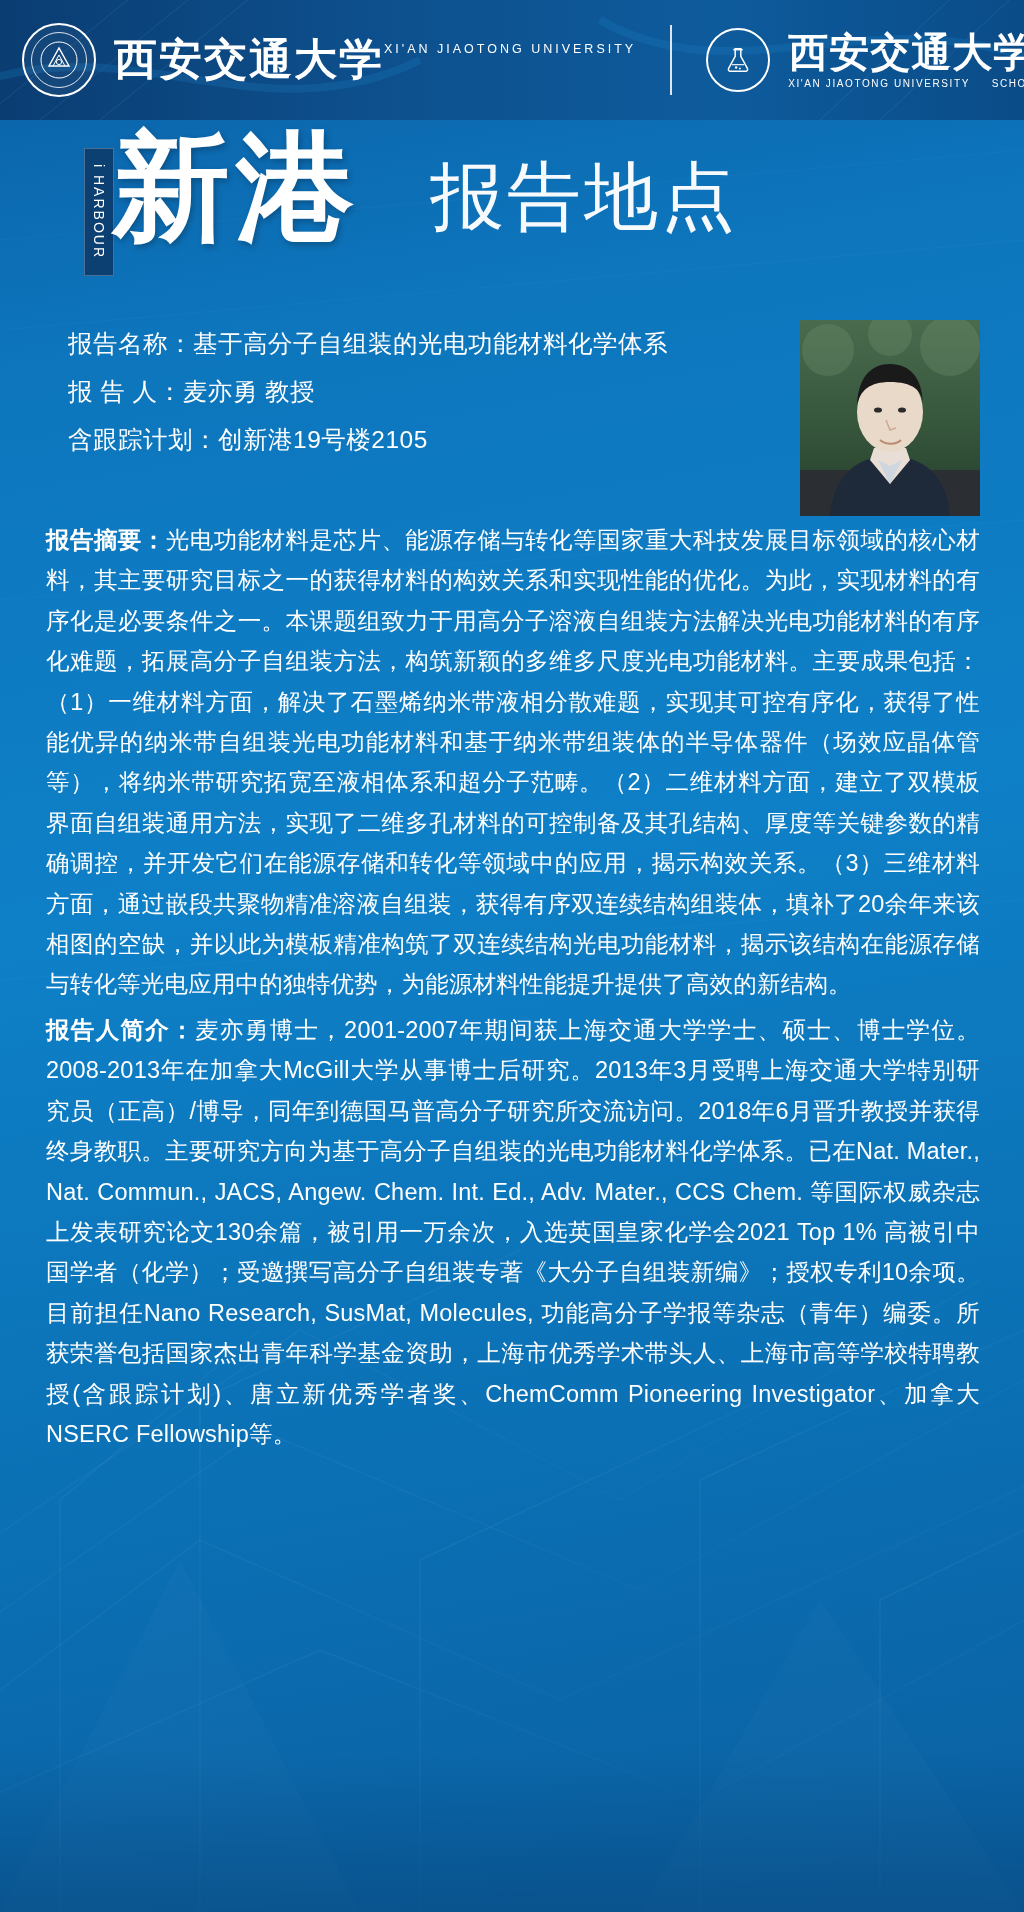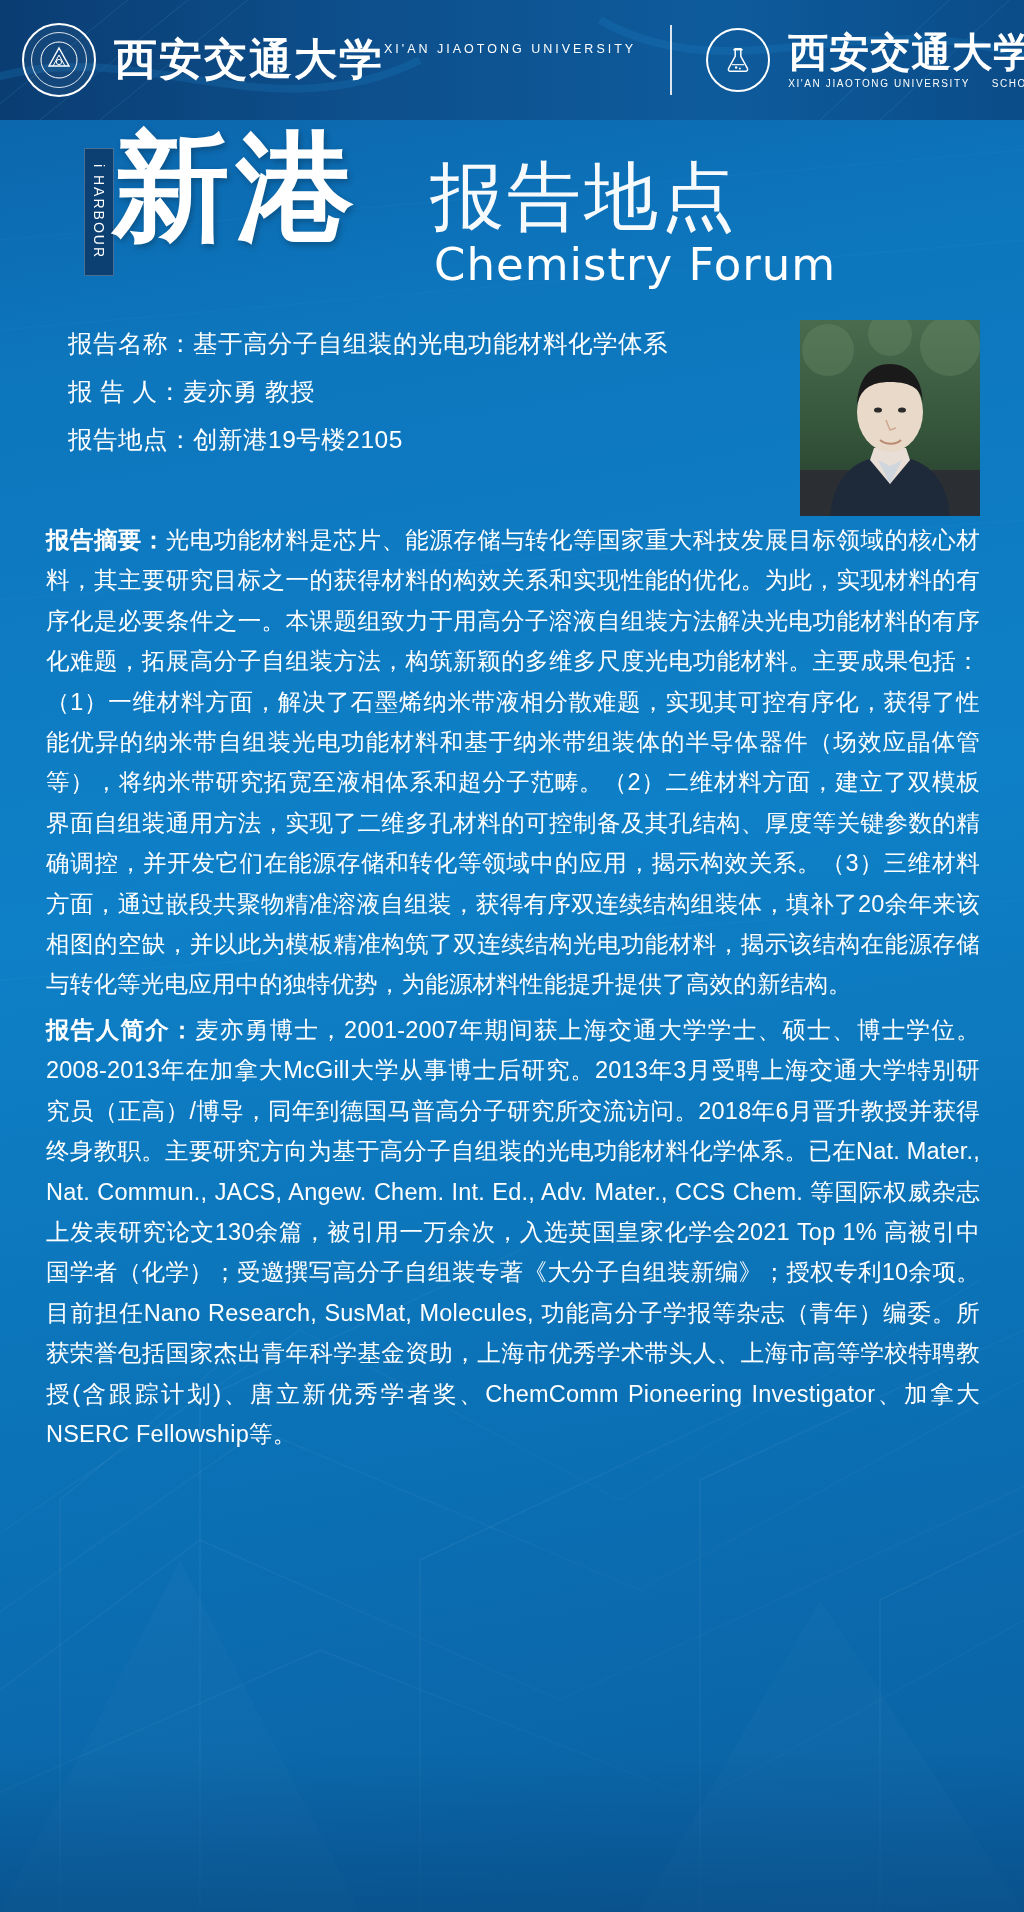--- a/index.html
+++ b/index.html
@@ -312,21 +312,20 @@
         &nbsp;&nbsp;&nbsp;
         <span>SCHOOL OF CHEMISTRY</span>
       </div>
     </div>
   </div>
 
   <div class="title-wrap">
     <div class="iharbour">i HARBOUR</div>
     <div class="big-title">新港</div>
     <div class="sub-title-cn">报告地点</div>
-    <div class="sub-title-en">Chemistry Forum</div>
   </div>
 
   <div class="content">
 
     <div class="info-rows">
 
       <div class="portrait">
         <svg viewBox="0 0 180 196" xmlns="http://www.w3.org/2000/svg">
           <defs>
             <linearGradient id="bgp" x1="0" y1="0" x2="0" y2="1">
@@ -354,21 +353,21 @@
         </svg>
       </div>
 
       <div class="info-row">
         <span class="info-label">报告名称：</span><span>基于高分子自组装的光电功能材料化学体系</span>
       </div>
       <div class="info-row">
         <span class="info-label">报 告 人：</span><span>麦亦勇 教授</span>
       </div>
       <div class="info-row">
-        <span class="info-label">报告地点：</span><span>创新港19号楼2105</span>
+        <span class="info-label">含跟踪计划：</span><span>创新港19号楼2105</span>
       </div>
     </div>
 
     <div class="para">
       <span class="lead">报告摘要：</span><span>光电功能材料是芯片、能源存储与转化等国家重大科技发展目标领域的核心材料，其主要研究目标之一的获得材料的构效关系和实现性能的优化。为此，实现材料的有序化是必要条件之一。本课题组致力于用高分子溶液自组装方法解决光电功能材料的有序化难题，拓展高分子自组装方法，构筑新颖的多维多尺度光电功能材料。主要成果包括：（1）一维材料方面，解决了石墨烯纳米带液相分散难题，实现其可控有序化，获得了性能优异的纳米带自组装光电功能材料和基于纳米带组装体的半导体器件（场效应晶体管等），将纳米带研究拓宽至液相体系和超分子范畴。（2）二维材料方面，建立了双模板界面自组装通用方法，实现了二维多孔材料的可控制备及其孔结构、厚度等关键参数的精确调控，并开发它们在能源存储和转化等领域中的应用，揭示构效关系。（3）三维材料方面，通过嵌段共聚物精准溶液自组装，获得有序双连续结构组装体，填补了20余年来该相图的空缺，并以此为模板精准构筑了双连续结构光电功能材料，揭示该结构在能源存储与转化等光电应用中的独特优势，为能源材料性能提升提供了高效的新结构。</span>
     </div>
 
     <div class="para bio">
       <span class="lead">报告人简介：</span><span>麦亦勇博士，2001-2007年期间获上海交通大学学士、硕士、博士学位。2008-2013年在加拿大McGill大学从事博士后研究。2013年3月受聘上海交通大学特别研究员（正高）/博导，同年到德国马普高分子研究所交流访问。2018年6月晋升教授并获得终身教职。主要研究方向为基于高分子自组装的光电功能材料化学体系。已在Nat. Mater., Nat. Commun., JACS, Angew. Chem. Int. Ed., Adv. Mater., CCS Chem. 等国际权威杂志上发表研究论文130余篇，被引用一万余次，入选英国皇家化学会2021 Top 1% 高被引中国学者（化学）；受邀撰写高分子自组装专著《大分子自组装新编》；授权专利10余项。目前担任Nano Research, SusMat, Molecules, 功能高分子学报等杂志（青年）编委。所获荣誉包括国家杰出青年科学基金资助，上海市优秀学术带头人、上海市高等学校特聘教授(含跟踪计划)、唐立新优秀学者奖、ChemComm Pioneering Investigator、加拿大NSERC Fellowship等。</span>
     </div>

